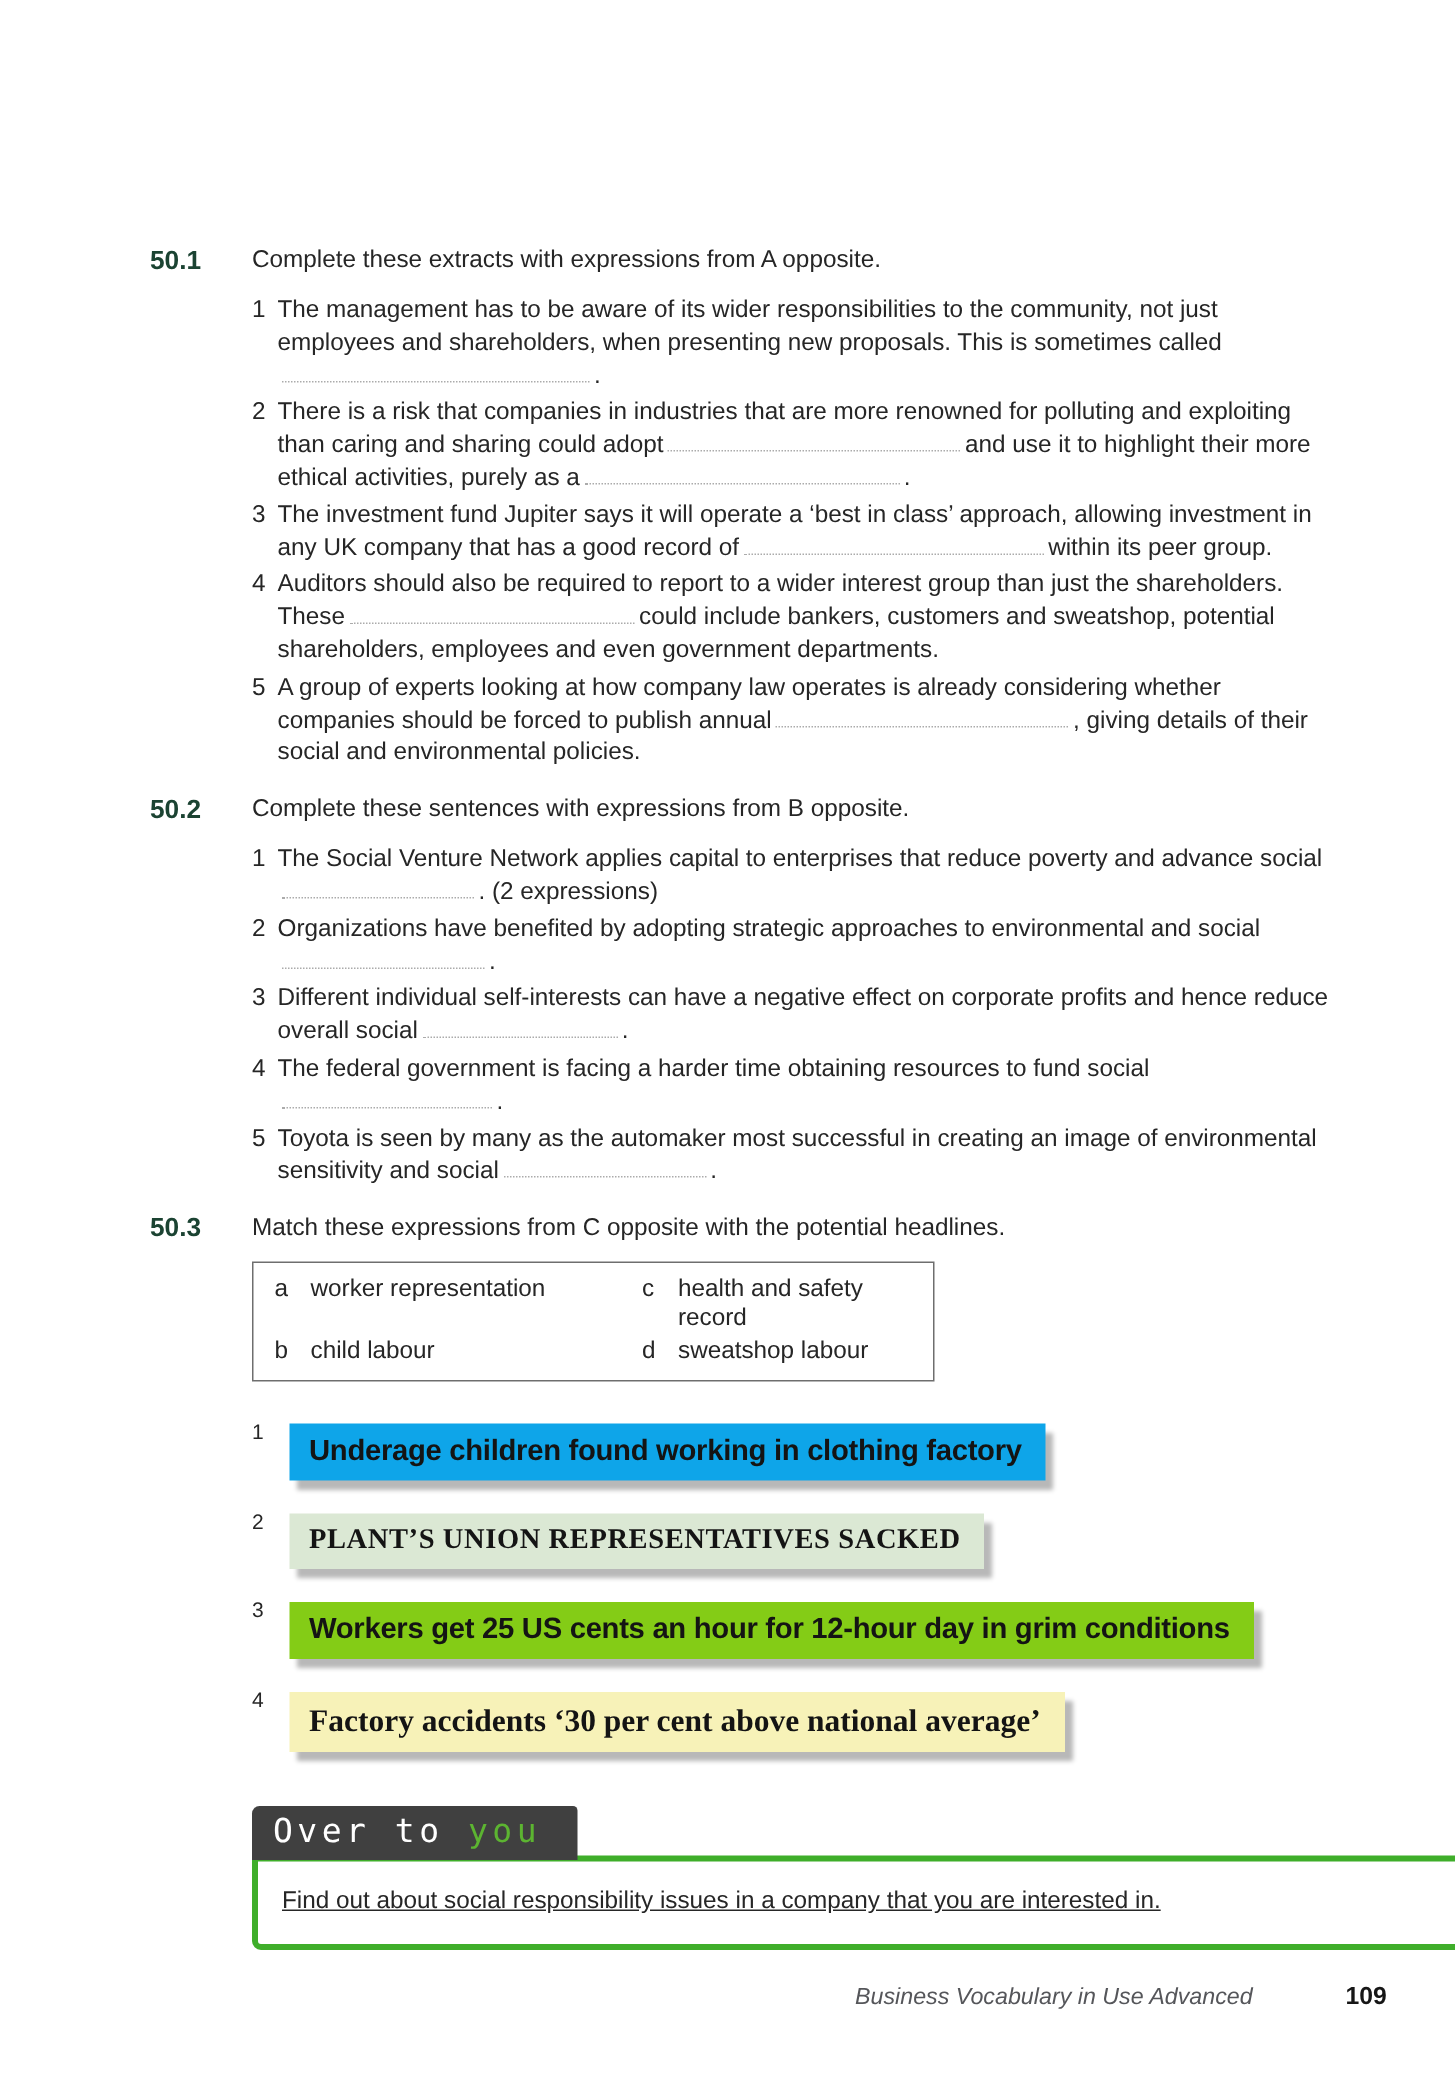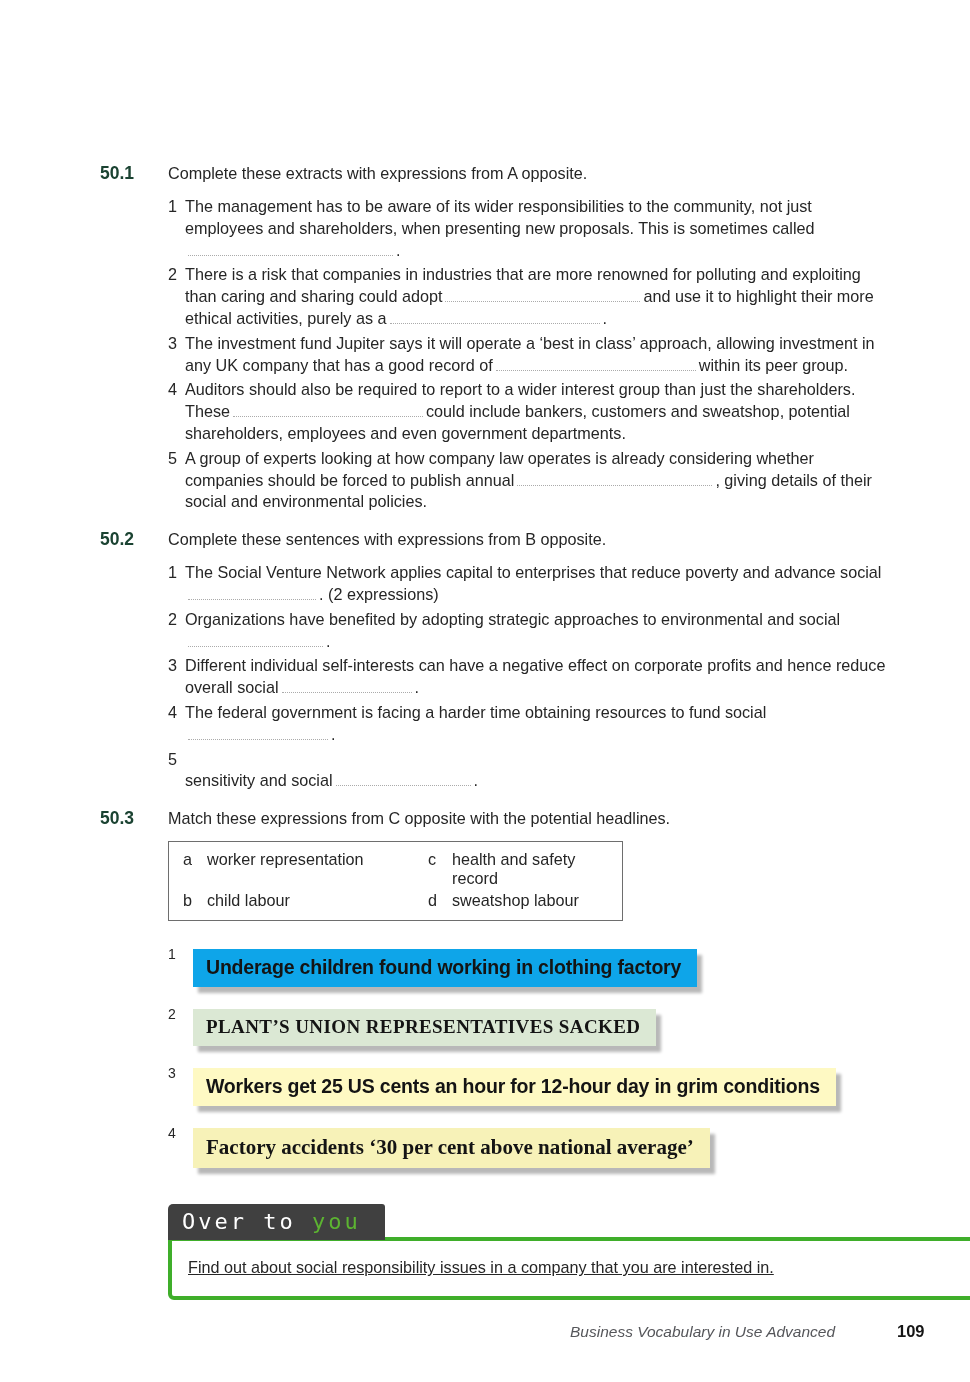--- a/index.html
+++ b/index.html
@@ -116,21 +116,21 @@
             <div class="item">
               <span class="item-num">3</span>
               <span class="item-text"><span>Different individual self-interests can have a negative effect on corporate profits and hence reduce</span><br><span>overall social</span><span class="blank" style="width: 130px;"></span><span>.</span></span>
             </div>
             <div class="item">
               <span class="item-num">4</span>
               <span class="item-text"><span>The federal government is facing a harder time obtaining resources to fund social</span><br><span class="blank" style="width: 140px;"></span><span>.</span></span>
             </div>
             <div class="item">
               <span class="item-num">5</span>
-              <span class="item-text"><br><span>sensitivity and social</span><span class="blank" style="width: 135px;"></span><span>.</span></span>
+              <span class="item-text"><span>Toyota is seen by many as the automaker most successful in creating an image of environmental</span><br><span>sensitivity and social</span><span class="blank" style="width: 135px;"></span><span>.</span></span>
             </div>
           </div>
         </section>
       </div>
 
     <section class="exercise">
       <div class="ex-num">50.3</div>
       <div class="ex-body">
         <p class="ex-instruction">Match these expressions from C opposite with the potential headlines.</p>
 
@@ -156,21 +156,21 @@
         <div class="headline-row">
           <span class="headline-num">1</span>
           <span class="headline-bar hl-sans" style="background: #0ea5e9;">Underage children found working in clothing factory</span>
         </div>
         <div class="headline-row">
           <span class="headline-num">2</span>
           <span class="headline-bar hl-serif-caps" style="background: rgb(219, 232, 212);">PLANT’S UNION REPRESENTATIVES SACKED</span>
         </div>
         <div class="headline-row">
           <span class="headline-num">3</span>
-          <span class="headline-bar hl-sans" style="background: #fef9c3;">Workers get 25 US cents an hour for 12-hour day in grim conditions</span>
+          <span class="headline-bar hl-sans" style="background: #84cc16;">Workers get 25 US cents an hour for 12-hour day in grim conditions</span>
         </div>
         <div class="headline-row">
           <span class="headline-num">4</span>
           <span class="headline-bar hl-serif" style="background: rgb(247, 242, 184);">Factory accidents ‘30 per cent above national average’</span>
         </div>
 
         <div class="otv">
           <div class="otv-tab"><span>Over to </span><span class="you">you</span></div>
           <div class="otv-box">
             <span>Find out about social responsibility issues in a company that you are interested in.</span>

